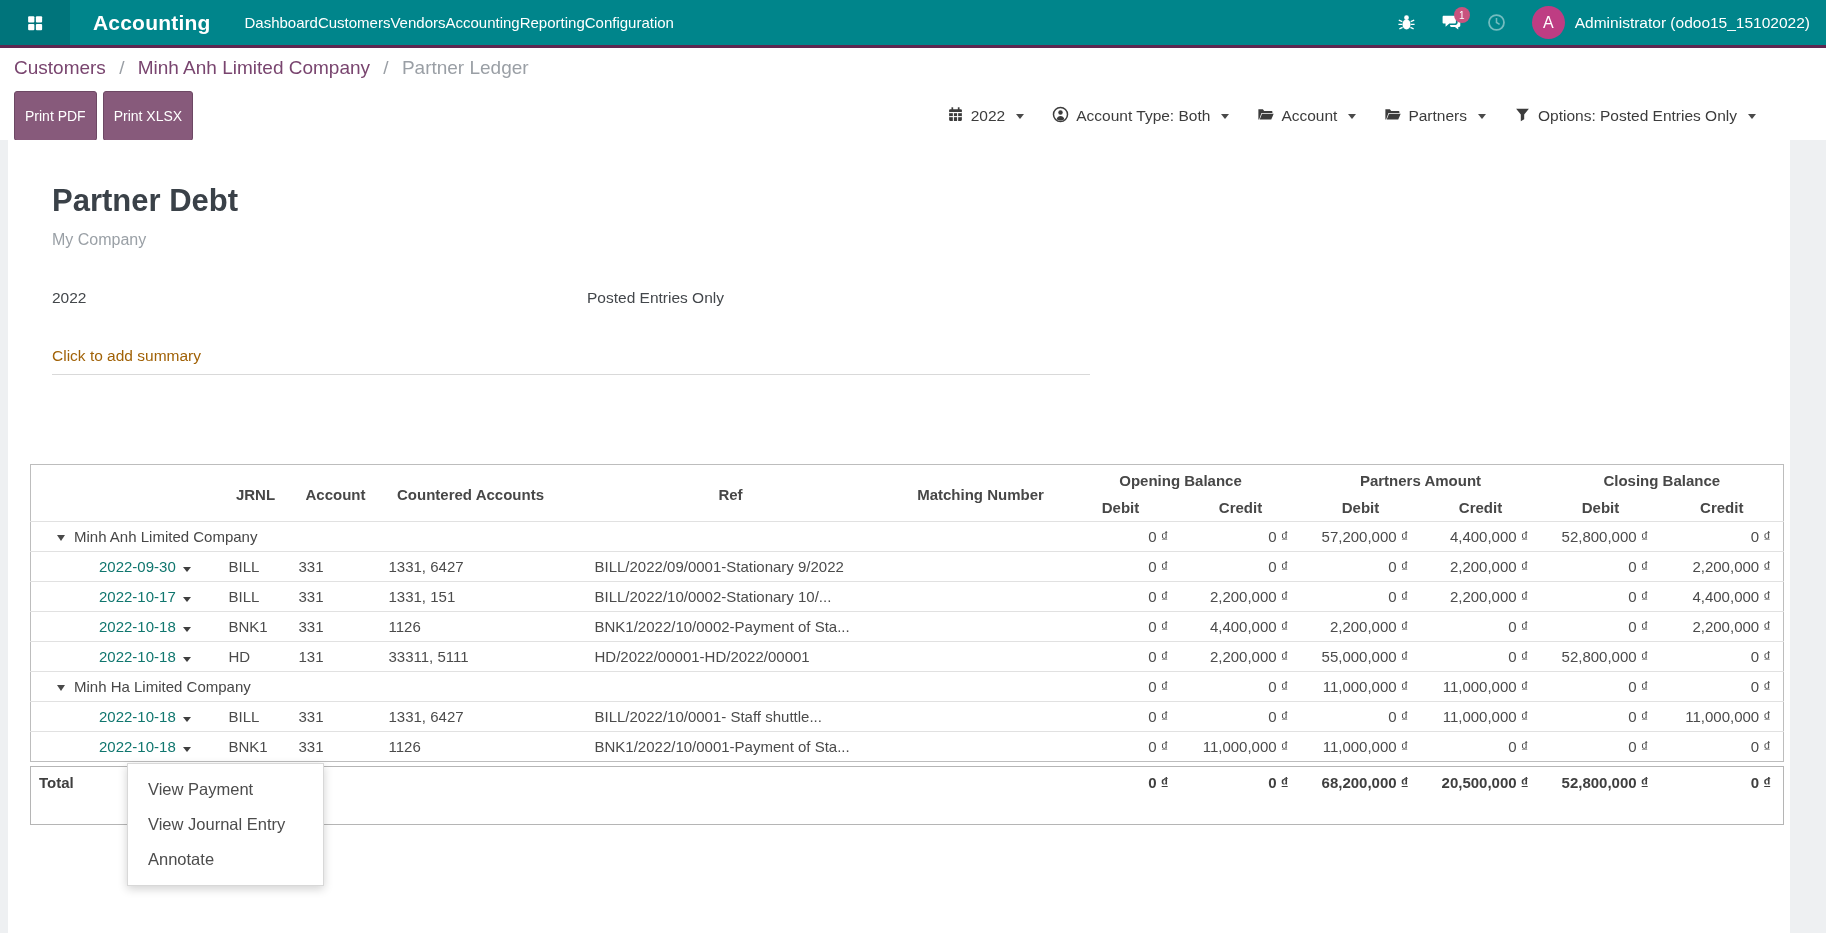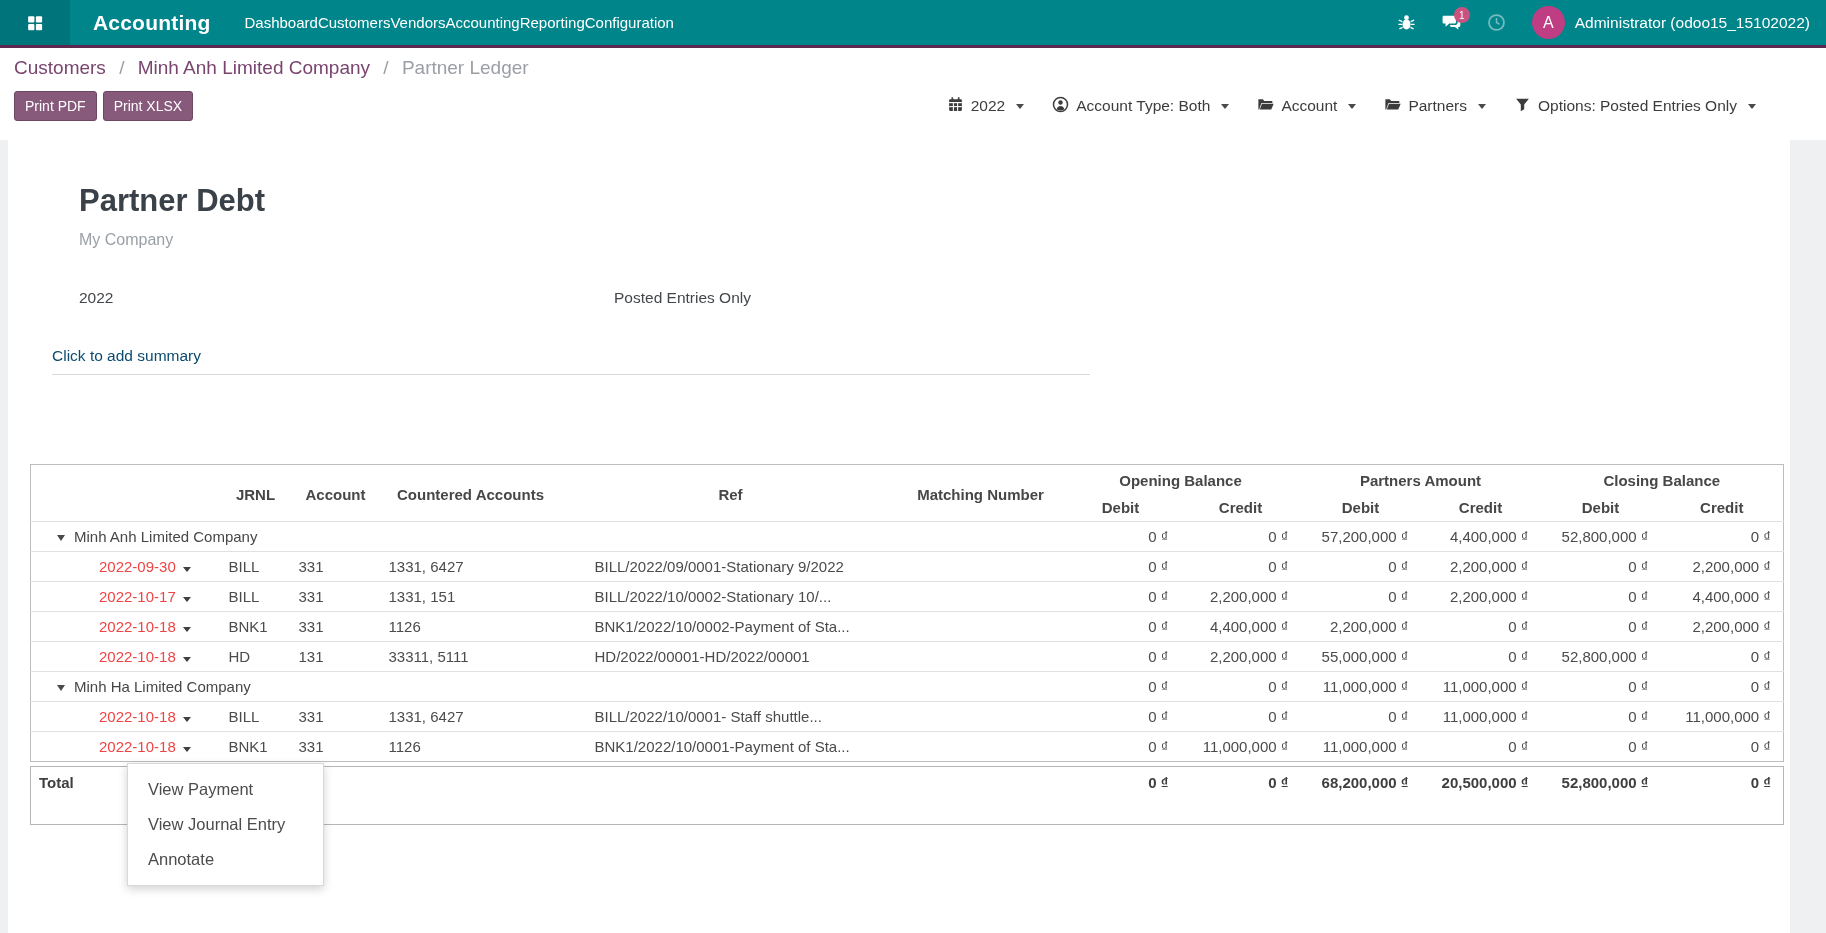--- a/index.html
+++ b/index.html
@@ -27,57 +27,57 @@
     font-size:16px; display:flex; align-items:center; justify-content:center; }
   .username { font-size:15.5px; }
 
   
   .header-band { height:92px; background:#fff; padding:9px 14px 0 14px; }
   .breadcrumb { font-size:19px; color:#9a9fa5; }
   .breadcrumb a { color:#79456F; text-decoration:none; cursor:pointer; }
   .breadcrumb .sep { color:#9a9fa5; margin:0 8px; }
   .actions-row { display:flex; align-items:center; margin-top:12px; }
   .btn { background:#875A7B; border:1px solid #6d4864; color:#fff; font-size:14px;
-    padding:6px 10px; border-radius:3px; margin-right:6px; cursor:pointer; }
+    padding:16px 10px; border-radius:3px; margin-right:6px; cursor:pointer; }
   .filters { margin-left:auto; display:flex; align-items:center; gap:28px; padding-right:56px; }
   .filter-item { display:flex; align-items:center; gap:7px; font-size:15.5px;
     color:#3c3c3c; cursor:pointer; white-space:nowrap; }
   .filter-item svg { width:17px; height:17px; color:#3c3c3c; }
   .caret { display:inline-block; width:0; height:0; border-left:4px solid transparent;
     border-right:4px solid transparent; border-top:5px solid #4a4a4a; margin-left:4px; }
 
   
   .content { height:793px; background:#eef0f2; }
   .sheet { position:relative; margin:0 36px 0 8px; height:100%; background:#fff;
     padding:42px 0 0 0; }
-  .pad { padding-left:44px;margin-left:27px; }
+  .pad { padding-left:44px; }
   .report-title { font-size:31px; font-weight:bold; color:#3a4148; line-height:38px; }
   .company { margin-top:10px; font-size:16px; color:#9aa0a6; line-height:20px; }
   .period-row { margin-top:38px; position:relative; font-size:15.5px; color:#43474b;
     line-height:19px; }
   .posted { position:absolute; left:579px; top:0; }
   .summary { margin-top:40px; margin-left:44px; width:1038px; font-size:15.5px;
-    color:#0c4a6e; padding-bottom:9px; border-bottom:1px solid #d9d9d9; cursor:text; }
+    color:#a16207; padding-bottom:9px; border-bottom:1px solid #d9d9d9; cursor:text; }
 
   
   .tbl-wrap { margin:89px 0 0 22px; }
   table { border-collapse:collapse; table-layout:fixed; width:1753px; font-size:15px;
     color:#4b4b4b;border-radius:10px; }
   .main-tbl { border:1px solid #bdbdbd; }
   .main-tbl th { font-weight:bold; color:#474747; text-align:center; padding:5px 4px; }
   .main-tbl thead tr:first-child th { padding-top:7px; }
   .main-tbl td { padding:5px 8px; height:30px; vertical-align:middle; }
   .main-tbl tbody tr { border-top:1px solid #e1e1e1; }
   .amt { text-align:right; padding-right:12px !important; white-space:nowrap; }
   .group-name { color:#474747; padding-left:26px !important; white-space:nowrap; cursor:pointer; }
   .tri { display:inline-block; width:0; height:0; border-left:4.5px solid transparent;
     border-right:4.5px solid transparent; border-top:6px solid #4a4a4a;
     margin-right:9px; vertical-align:middle; }
   td.date-cell { padding-left:68px !important; white-space:nowrap; }
-  .date-link { color:#ef4444; text-decoration:none; cursor:pointer; }
+  .date-link { color:#0f766e; text-decoration:none; cursor:pointer; }
   .date-caret { border-top-color:#3f3f3f; margin-left:7px; }
   td.ref-cell { padding-left:34px !important; overflow:hidden; white-space:nowrap; }
   .total-tbl { border:1px solid #b5b5b5; margin-top:4px; height:59px; }
   .total-tbl td { padding:7px 8px; vertical-align:top; font-weight:bold; color:#3f3f3f; }
   .total-label { padding-left:8px !important; }
 
   
   .ctx-menu { position:absolute; left:119px; top:623px; width:197px; background:#fff;
     border:1px solid #d8d8d8; box-shadow:0 3px 9px rgba(0,0,0,.18); padding:8px 0;
     z-index:10; }

